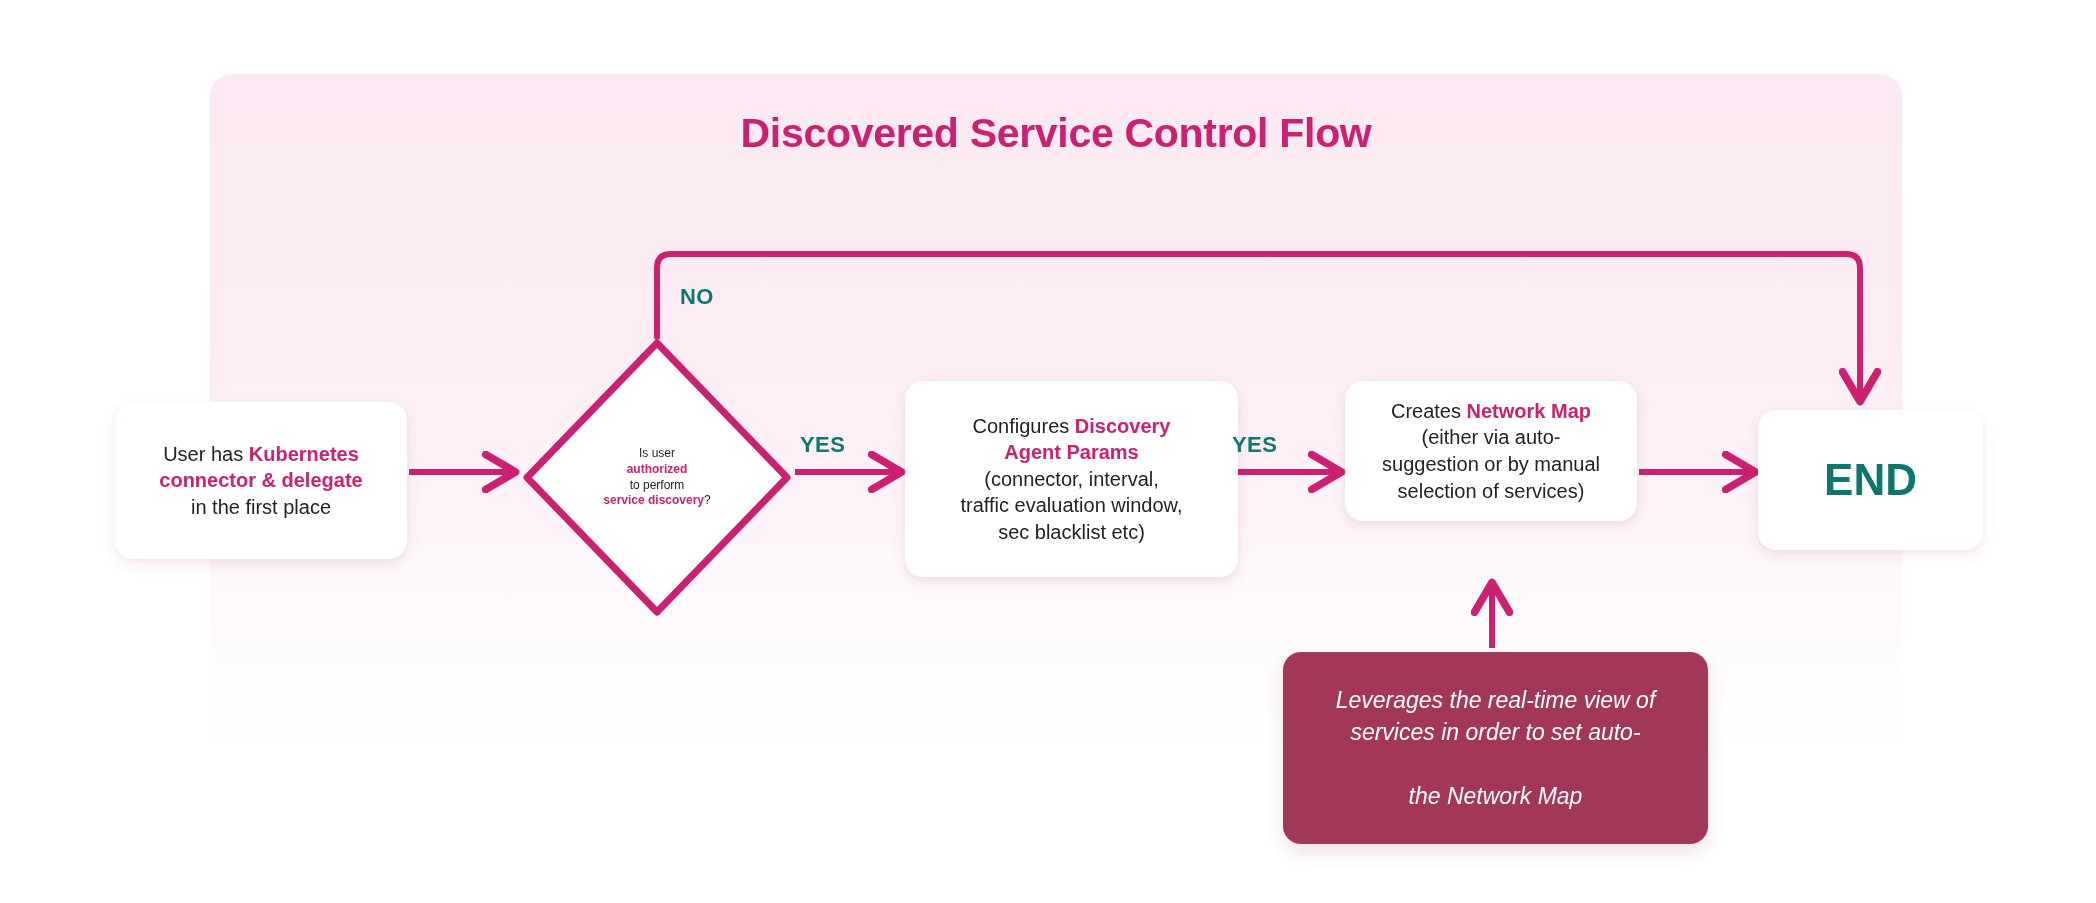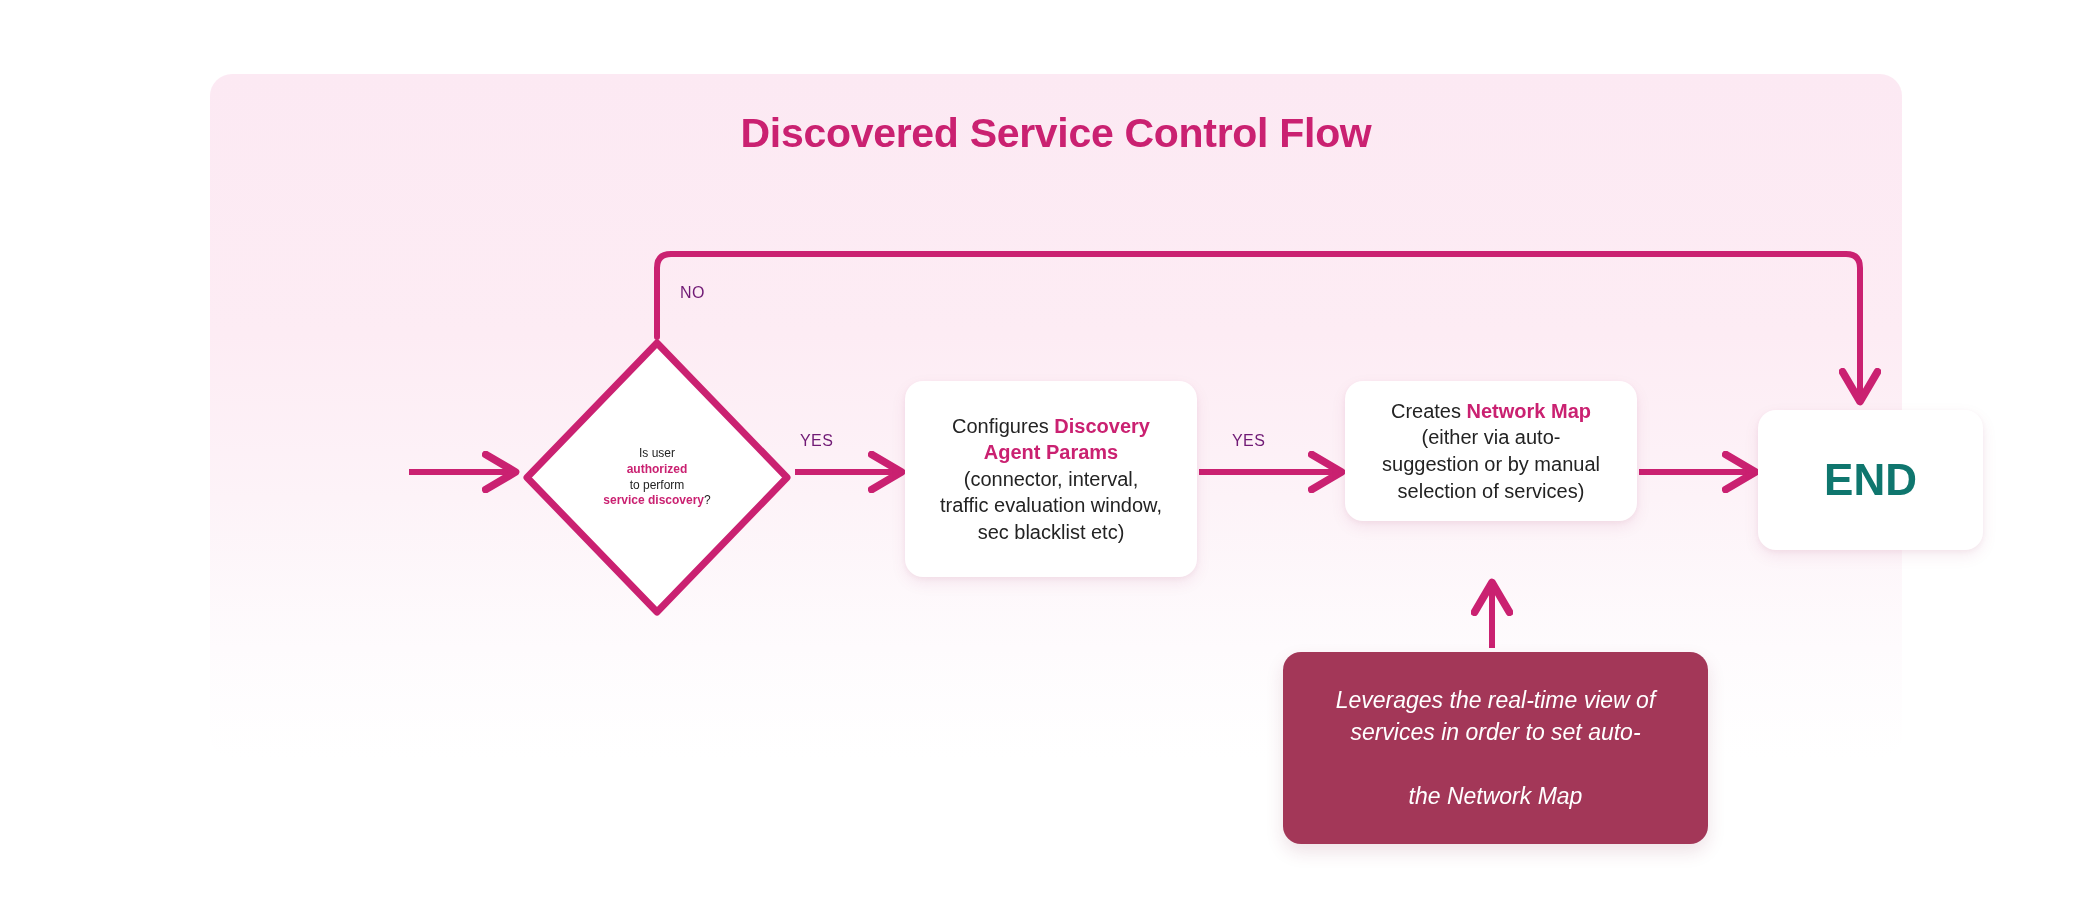--- a/index.html
+++ b/index.html
@@ -76,21 +76,21 @@
   }
   .node .txt {
     line-height: 1.33;
     font-size: 20px;
   }
   .hl { color: #ca2171; font-weight: bold; }
 
   #node-start   { left: 115px; top: 402px; width: 292px; height: 157px; }
   #node-start .txt { padding: 0 14px; }
 
-  #node-params  { left: 905px; top: 381px; width: 292px; height: 196px; }
+  #node-params  { left: 905px; top: 381px; width: 333px; height: 196px; }
   #node-params .txt { padding: 0 10px; }
 
   #node-netmap  { left: 1345px; top: 381px; width: 292px; height: 140px; }
   #node-netmap .txt { padding: 0 14px; }
 
   #node-end     { left: 1758px; top: 410px; width: 225px; height: 140px; }
   #node-end .txt { font-size: 44px; font-weight: bold; color: #0f766e; }
 
   
   .diamond-wrap {
@@ -133,23 +133,23 @@
     line-height: 1.40;
     box-shadow: 0 8px 18px rgba(120, 30, 60, 0.13);
     box-sizing: border-box;
     font-style: italic;
   }
   #callout .txt { padding: 0 22px; }
 
   
   .edge-label {
     position: absolute;
-    font-size: 16px;
-    font-weight: normal;
-    color: #701a75;
+    font-size: 22px;
+    font-weight: bold;
+    color: #0f766e;
     letter-spacing: 0.4px;
   }
   #label-no   { left: 680px; top: 284px; }
   #label-yes1 { left: 800px; top: 432px; }
   #label-yes2 { left: 1232px; top: 432px; }
 </style>
 </head>
 <body>
 
 <div id="canvas">
@@ -171,20 +171,27 @@
 
     <path d="M 1199 472 L 1338 472" fill="none" stroke="#ca2171" stroke-width="6" marker-end="url(#arrow)"></path>
 
     <path d="M 1639 472 L 1752 472" fill="none" stroke="#ca2171" stroke-width="6" marker-end="url(#arrow)"></path>
 
     <path d="M 657 337 L 657 268 Q 657 254 671 254 L 1846 254 Q 1860 254 1860 268 L 1860 398" fill="none" stroke="#ca2171" stroke-width="6" stroke-linecap="round" marker-end="url(#arrow)"></path>
 
     <path d="M 1492 648 L 1492 586" fill="none" stroke="#ca2171" stroke-width="6" marker-end="url(#arrow)"></path>
   </svg>
 
+  <div class="node" id="node-start">
+    <div class="txt">
+      <span>User has </span><span class="hl">Kubernetes</span><br>
+      <span class="hl">connector &amp; delegate</span><br>
+      <span>in the first place</span>
+    </div>
+  </div>
 
   <div class="diamond-wrap">
     <svg width="272" height="281" viewBox="0 0 272 281" xmlns="http://www.w3.org/2000/svg">
       <path d="M 136 6 L 266 140.5 L 136 275 L 6 140.5 Z" fill="#ffffff" stroke="#ca2171" stroke-width="7" stroke-linejoin="round"></path>
     </svg>
     <div class="diamond-text">
       <div>
         <span>Is user</span><br>
         <span class="hl">authorized</span><br>
         <span>to perform</span><br>

